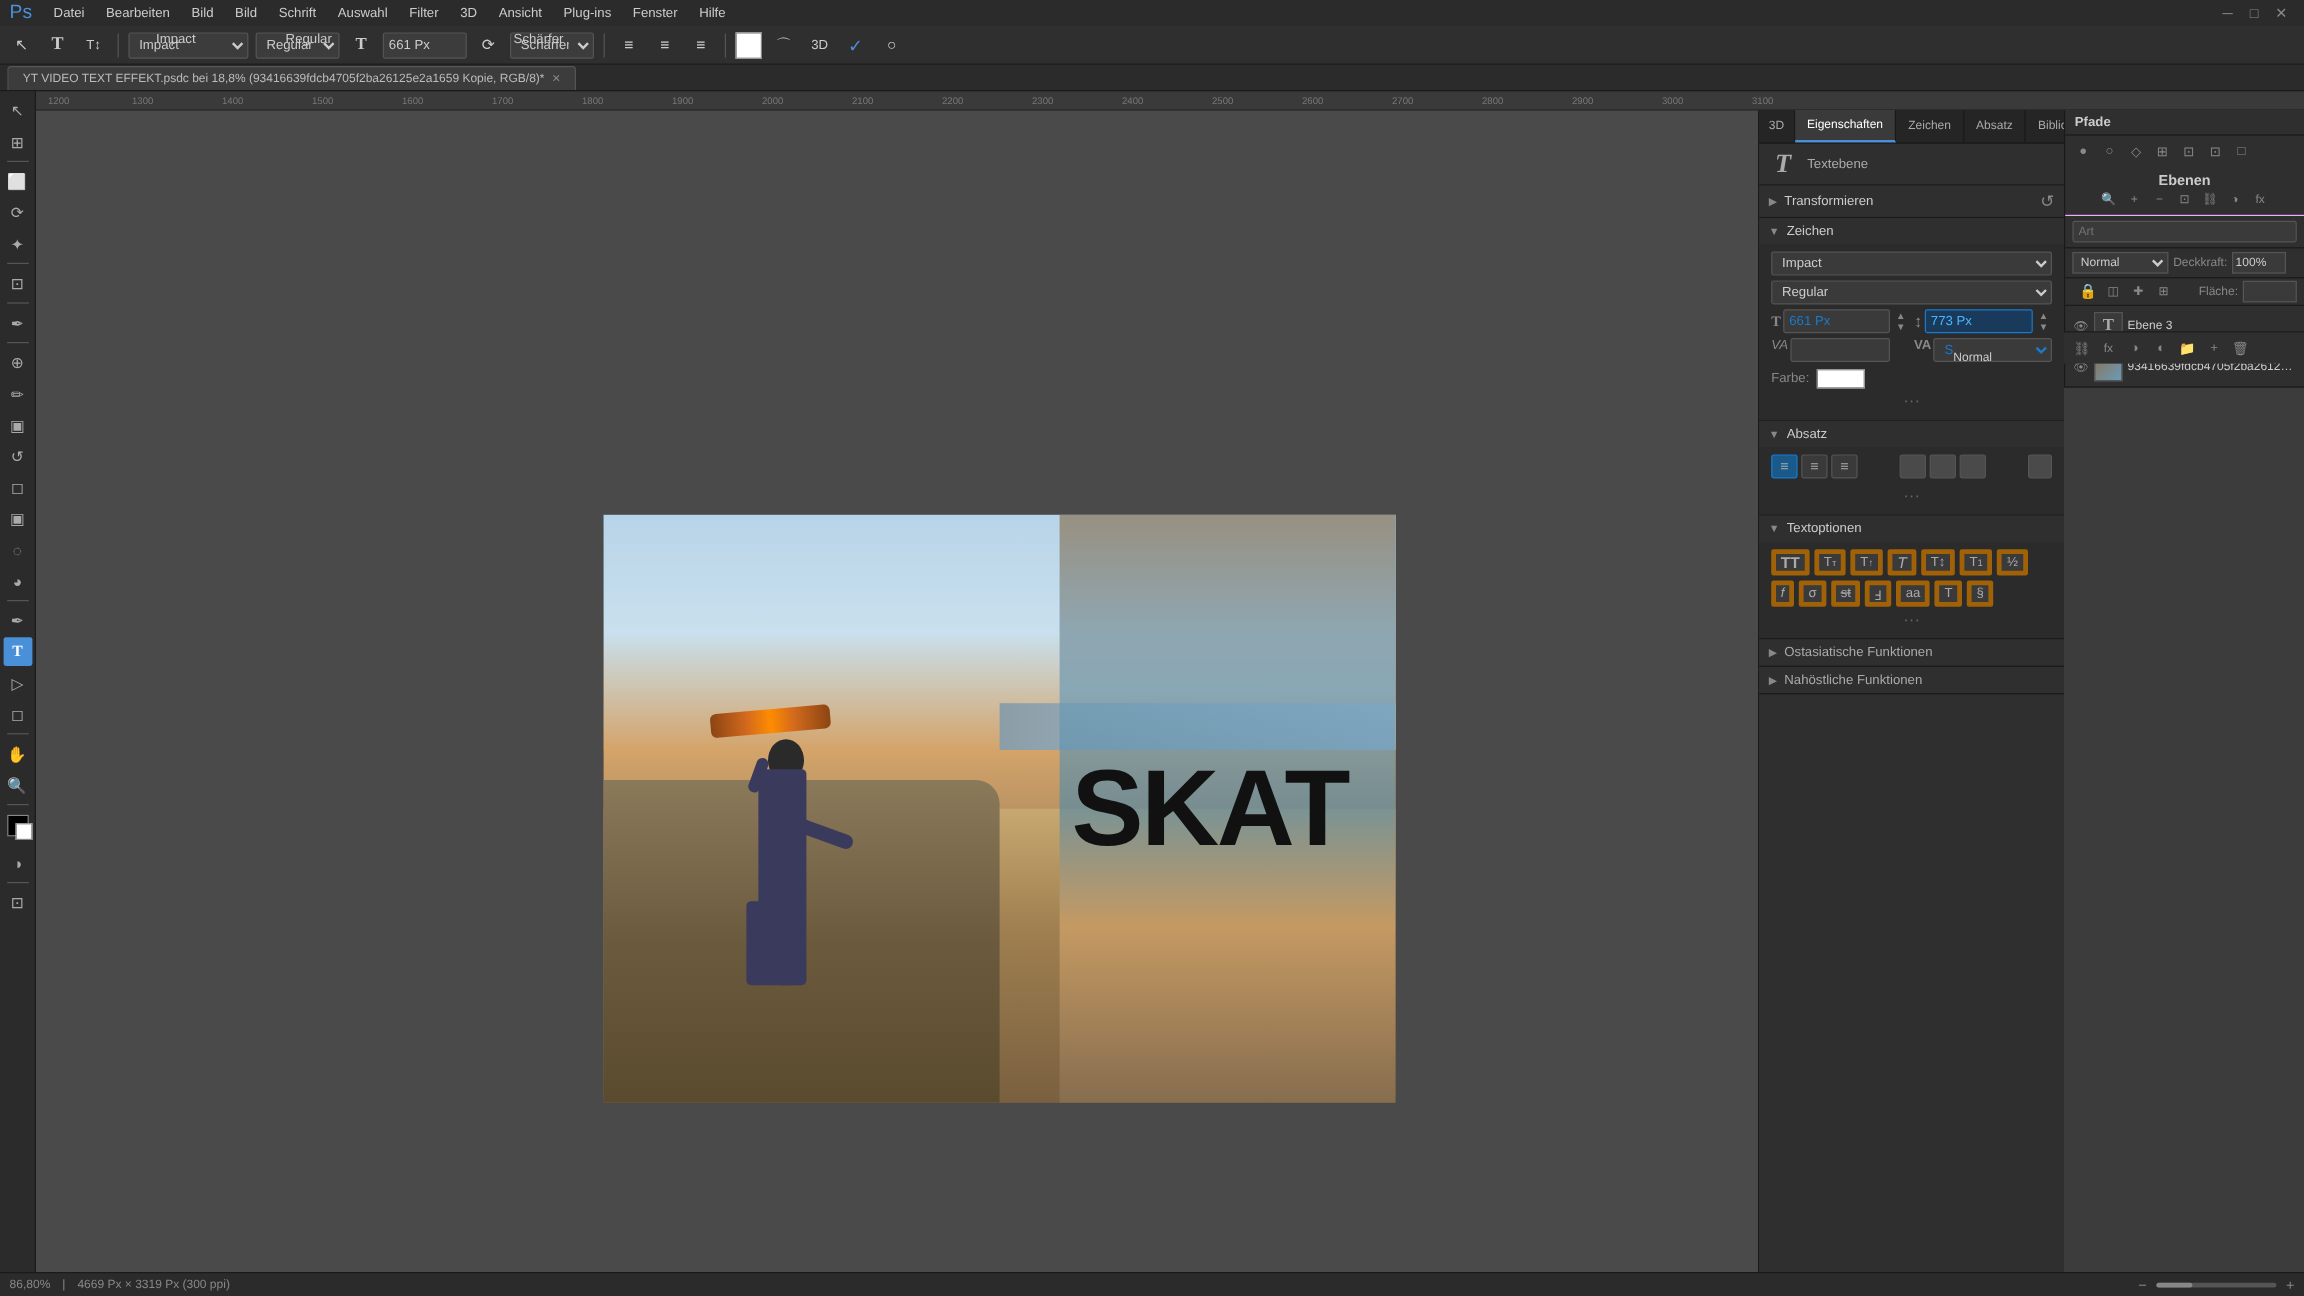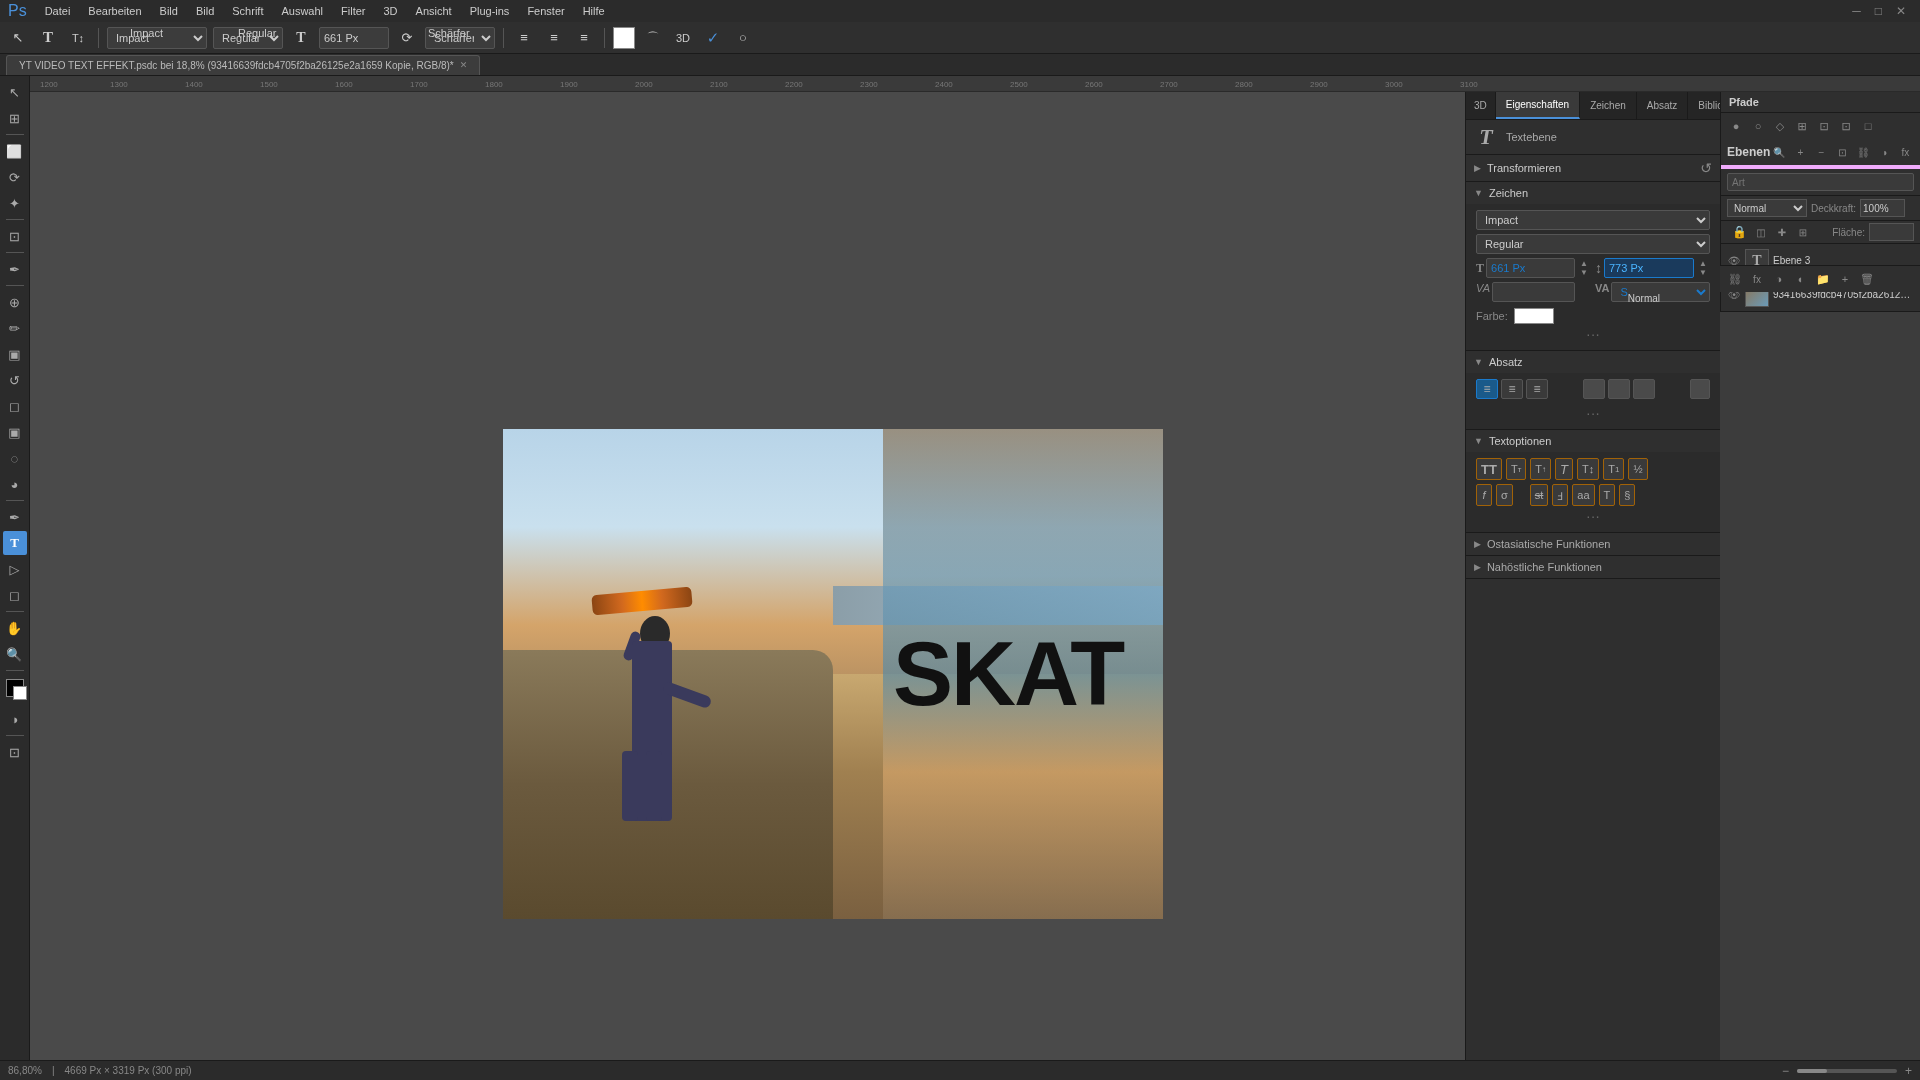--- a/index.html
+++ b/index.html
@@ -511,21 +511,21 @@
       gap: 4px;
       margin-bottom: 4px;
       flex-wrap: wrap;
       align-items: center;
     }
     .textopt-btn {
       height: 22px;
       min-width: 16px;
       padding: 0 4px;
       background: #3a3a3a;
-      border: 1px solid #a16207;
+      border: 4px solid #a16207;
       display: flex;
       align-items: center;
       justify-content: center;
       font-size: 11px;
       color: #aaa;
       cursor: pointer;
       border-radius: 2px;
     }
     .textopt-row2 {
       display: flex;
@@ -570,23 +570,24 @@
       color: #888;
       font-size: 11px;
       cursor: pointer;
     }
 
     
     .ebenen-header {
       display: flex;
       align-items: center;
       padding: 4px 6px;
-      border-bottom: 4px solid #f0abfc;
+      border-bottom: 1px solid #f0abfc;
       font-size: 11px;
       color: #ccc;
+      flex-direction: column;
     }
     .ebenen-label {
       font-weight: bold;
       font-size: 12px;
     }
     .ebenen-search {
       display: flex;
       align-items: center;
       padding: 4px 6px;
       border-bottom: 1px solid #1a1a1a;
@@ -1044,21 +1045,21 @@
         <div class="textopt-btn" style="font-size:11px;">T<sup style="font-size:8px;">т</sup></div>
         <div class="textopt-btn" style="font-size:11px;">T<sup style="font-size:8px;">↑</sup></div>
         <div class="textopt-btn" style="font-size:13px;font-style:italic;">T</div>
         <div class="textopt-btn" style="font-size:11px;">T↕</div>
         <div class="textopt-btn" style="font-size:11px;">T<sub style="font-size:8px;">1</sub></div>
         <div class="textopt-btn" style="font-size:11px;">½</div>
       </div>
       <div class="textopt-row2">
         <div class="textopt-btn" style="font-size:11px;font-style:italic;">f</div>
         <div class="textopt-btn" style="font-size:11px;">σ</div>
-        <div class="textopt-btn" style="font-size:11px;text-decoration:line-through;margin-left:13px;">st</div>
+        <div class="textopt-btn" style="font-size:11px;text-decoration:line-through;">st</div>
         <div class="textopt-btn" style="font-size:11px;">Ⅎ</div>
         <div class="textopt-btn" style="font-size:11px;">aa</div>
         <div class="textopt-btn" style="font-size:11px;">T</div>
         <div class="textopt-btn" style="font-size:11px;">§</div>
       </div>
       <div class="more-btn">···</div>
     </div>
   </div>
 
   <div class="collapsed-section">

